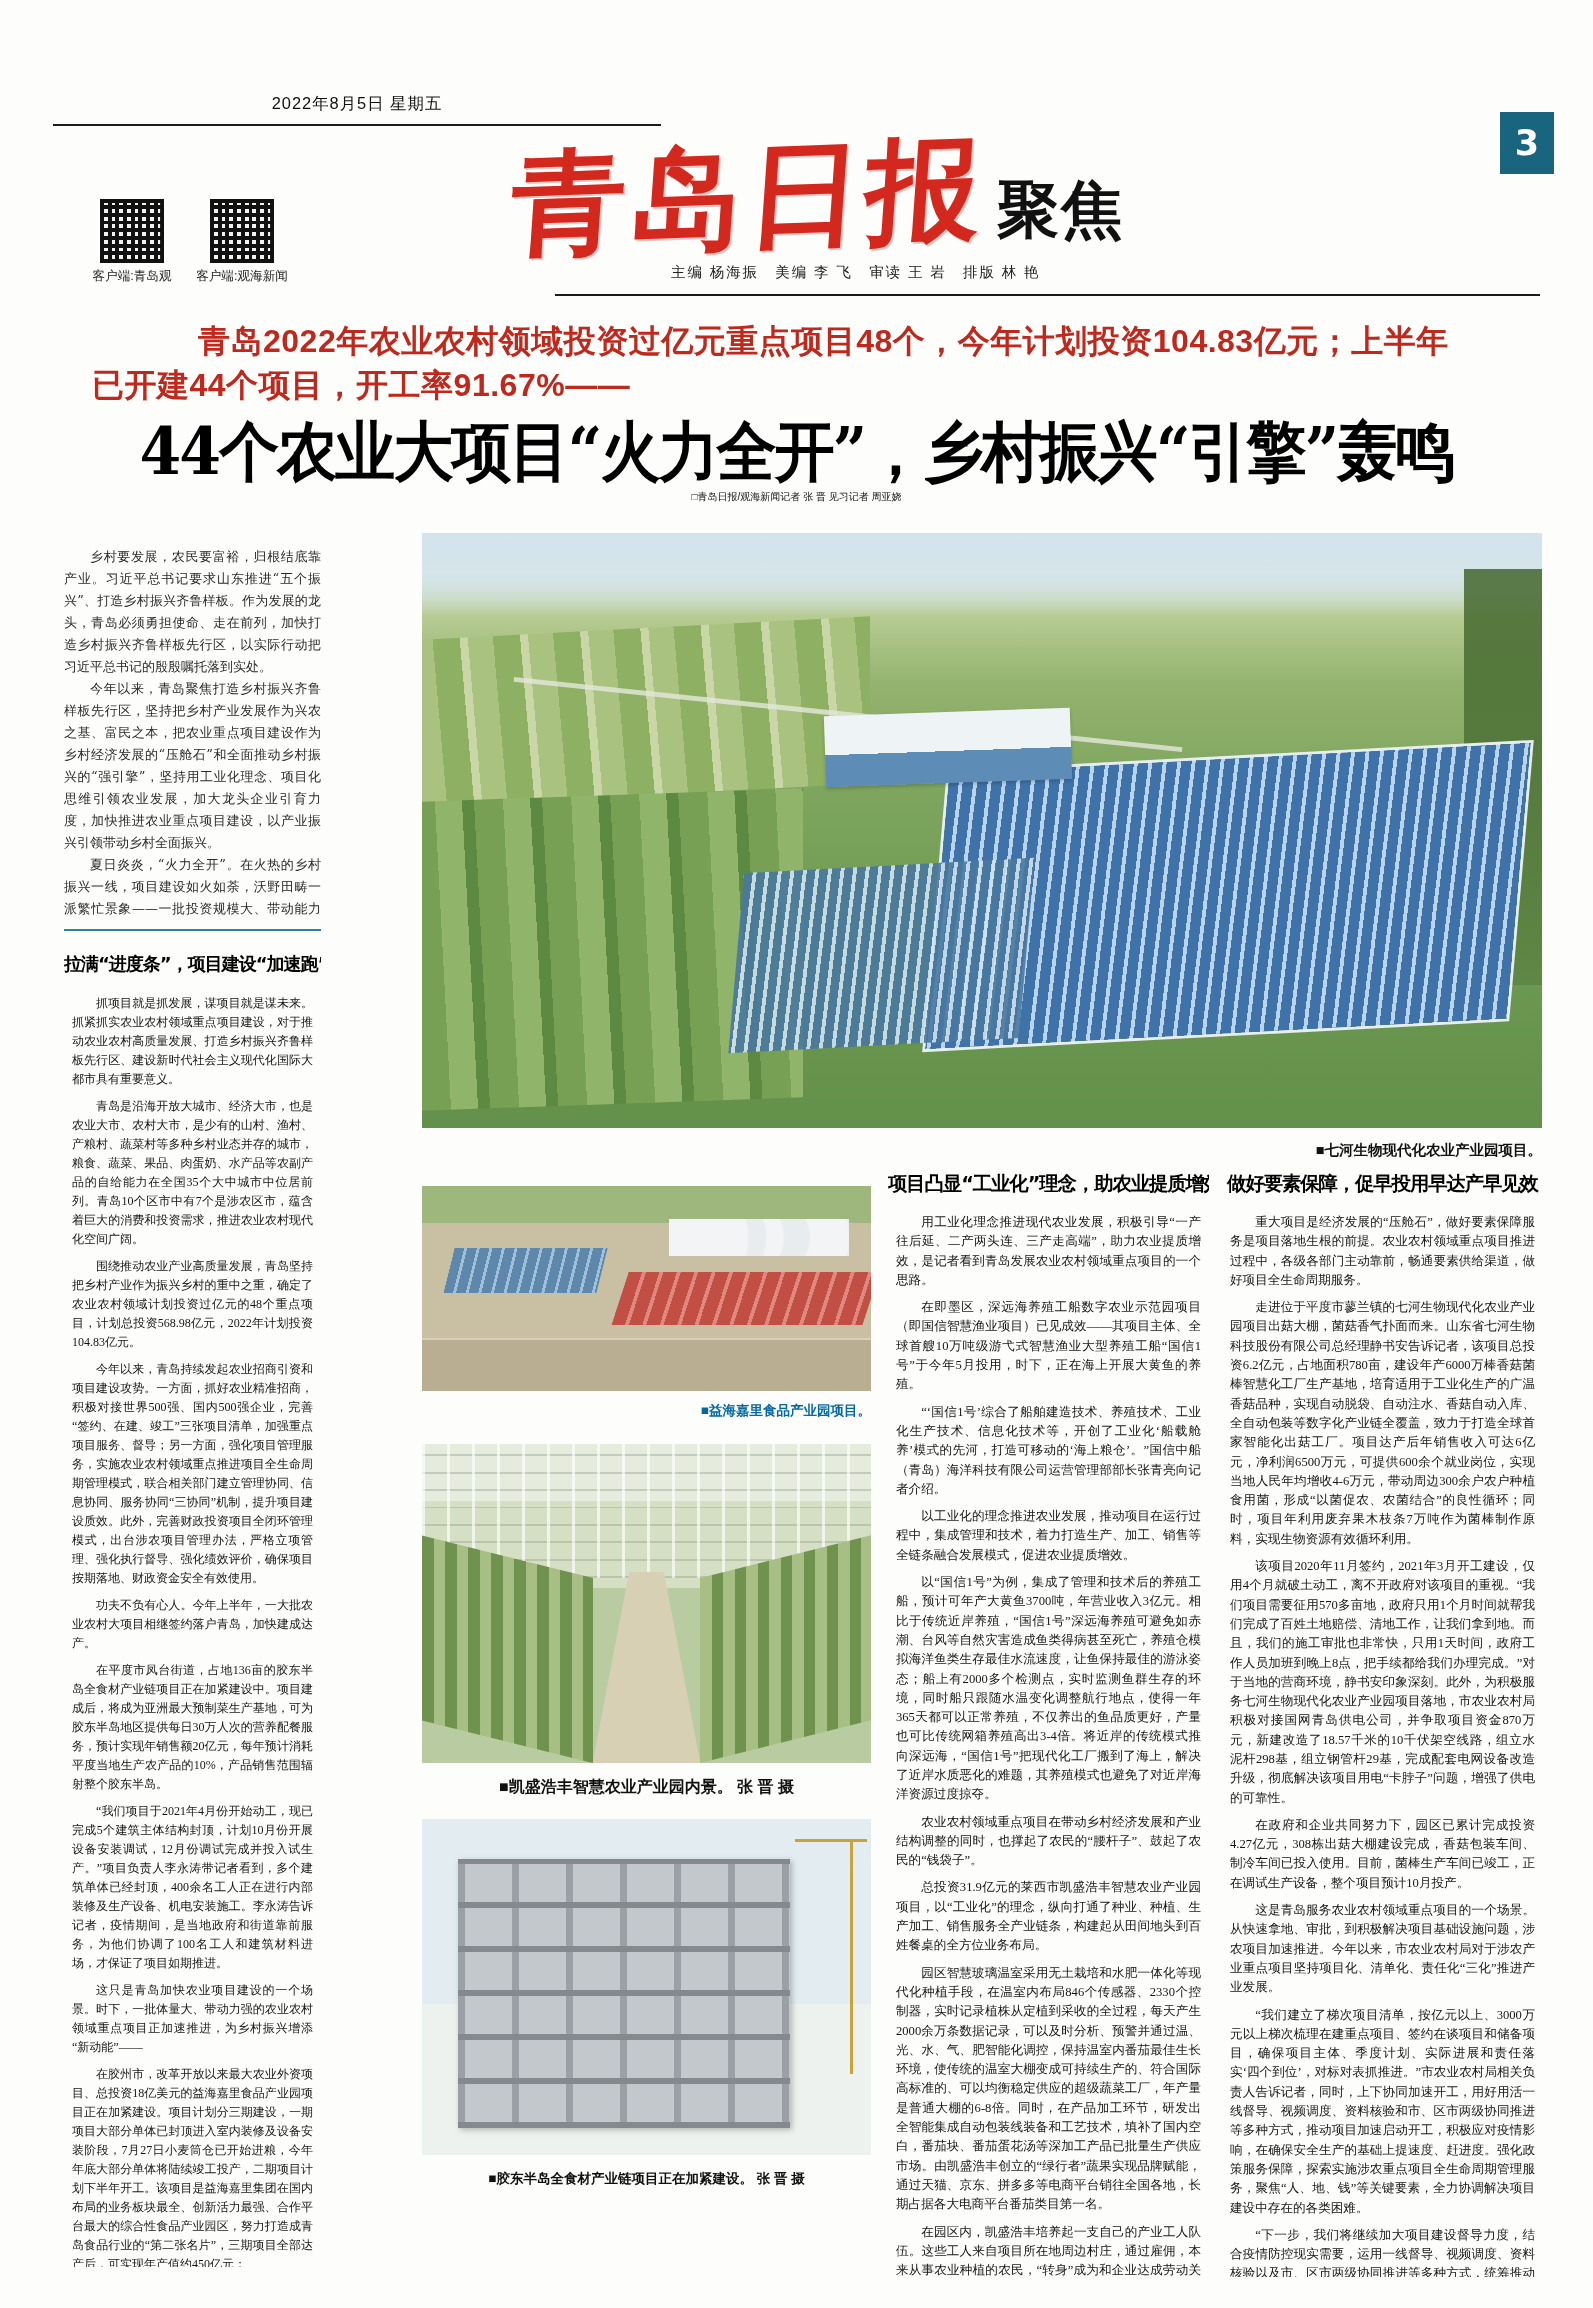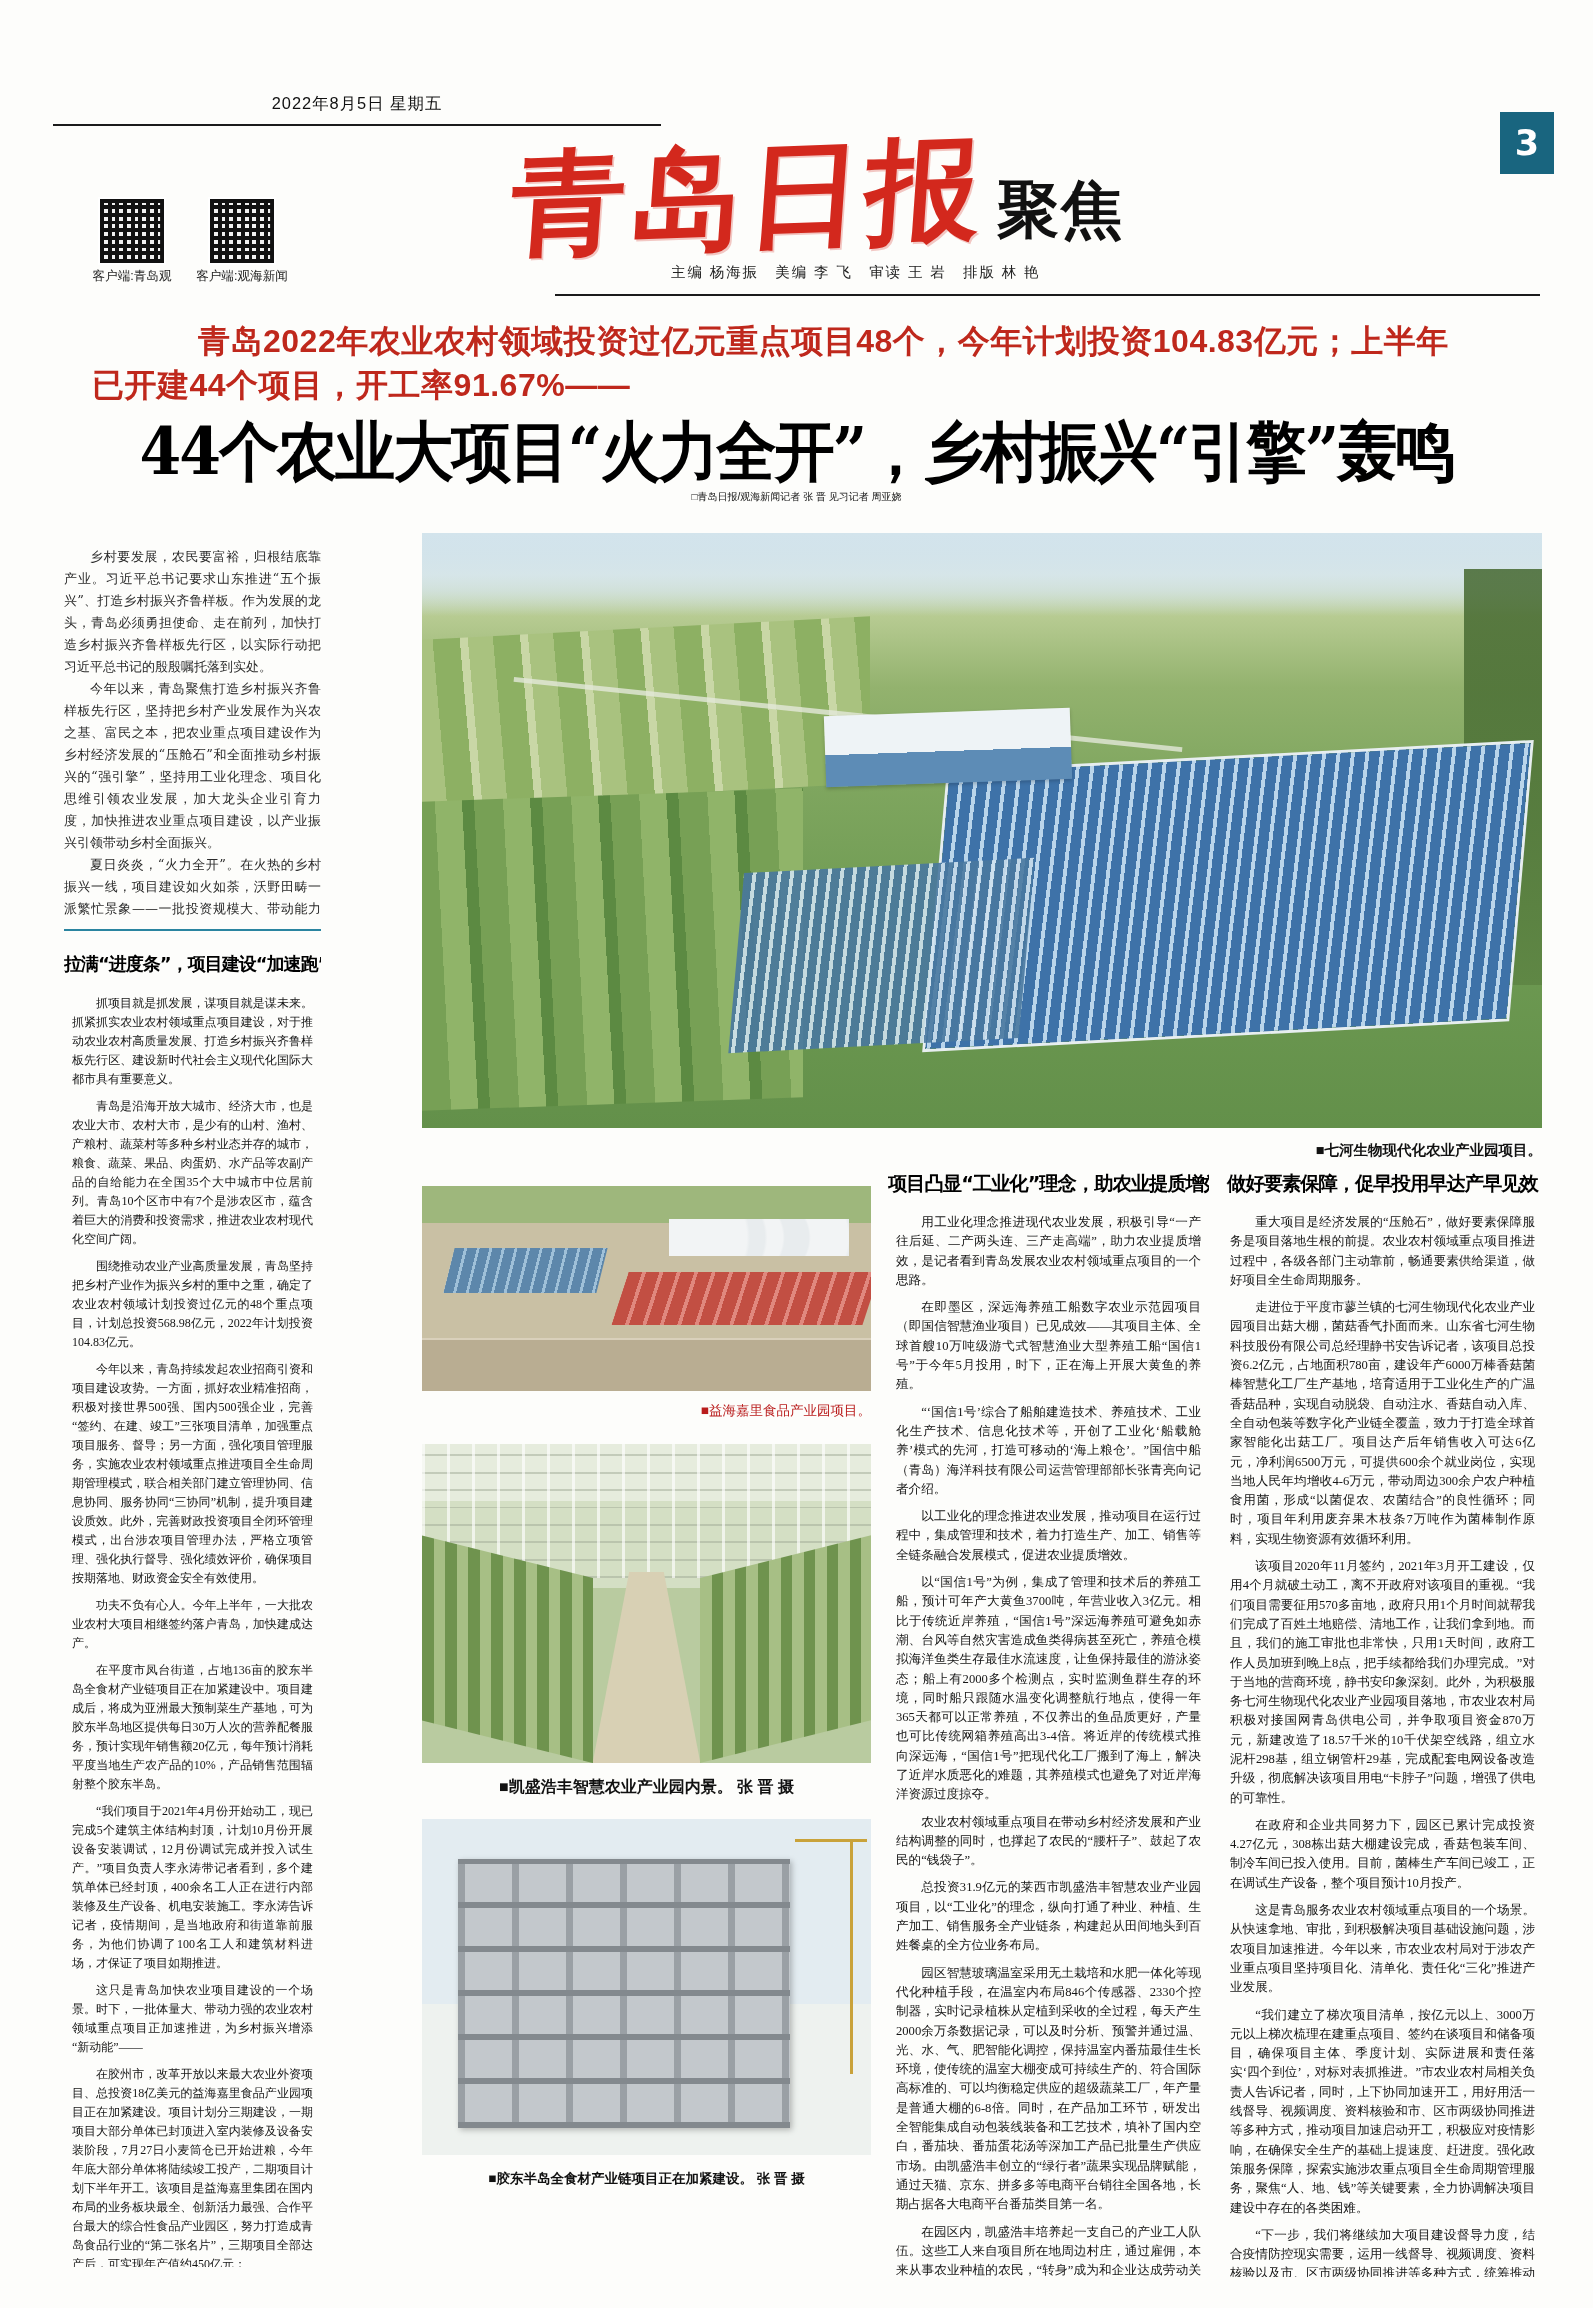--- a/index.html
+++ b/index.html
@@ -87,21 +87,21 @@
   .p1-silos{left:55%;top:16%;width:40%;height:18%;
     background:radial-gradient(circle at 8% 50%,#f2f4f5 0 38%,transparent 40%),
       radial-gradient(circle at 24% 50%,#e8ecee 0 38%,transparent 40%),
       radial-gradient(circle at 40% 50%,#f2f4f5 0 38%,transparent 40%),
       radial-gradient(circle at 56% 50%,#e8ecee 0 38%,transparent 40%),
       radial-gradient(circle at 72% 50%,#f2f4f5 0 38%,transparent 40%),
       radial-gradient(circle at 88% 50%,#e8ecee 0 38%,transparent 40%);}
   .p1-ground{left:0;top:74%;width:100%;height:26%;background:#b9ad92;
     border-top:2.9px solid #d9d0bb;}
   .cap1{position:absolute;left:422px;top:1402px;width:449px;text-align:right;
-    font-size:13.5px;font-weight:normal;color:#b91c1c;font-family:"Liberation Sans","DejaVu Sans",sans-serif;}
+    font-size:13.5px;font-weight:bold;color:#0369a1;font-family:"Liberation Sans","DejaVu Sans",sans-serif;}
   .photo2{left:422px;top:1444px;width:449px;height:319px;
     background:linear-gradient(180deg,#e6ecdd 0 18%,#d4dfc4 18% 45%,#b9cba0 45% 100%);}
   .p2-roof{left:0;top:0;width:100%;height:42%;
     background:repeating-linear-gradient(90deg,rgba(255,255,255,.65) 0 2.9px,transparent 2.9px 25px),
       repeating-linear-gradient(0deg,rgba(160,170,150,.5) 0 1.9px,transparent 1.9px 17.4px);}
   .p2-path{left:38%;top:40%;width:24%;height:60%;
     clip-path:polygon(34% 0,66% 0,100% 100%,0 100%);background:#d8d0b4;}
   .p2-left{left:0;top:42%;width:38%;height:58%;transform:skewY(14deg);transform-origin:right top;
     background:repeating-linear-gradient(90deg,#6f934e 0 11.6px,#a7bf85 11.6px 23px);}
   .p2-right{right:0;top:42%;width:38%;height:58%;transform:skewY(-14deg);transform-origin:left top;

